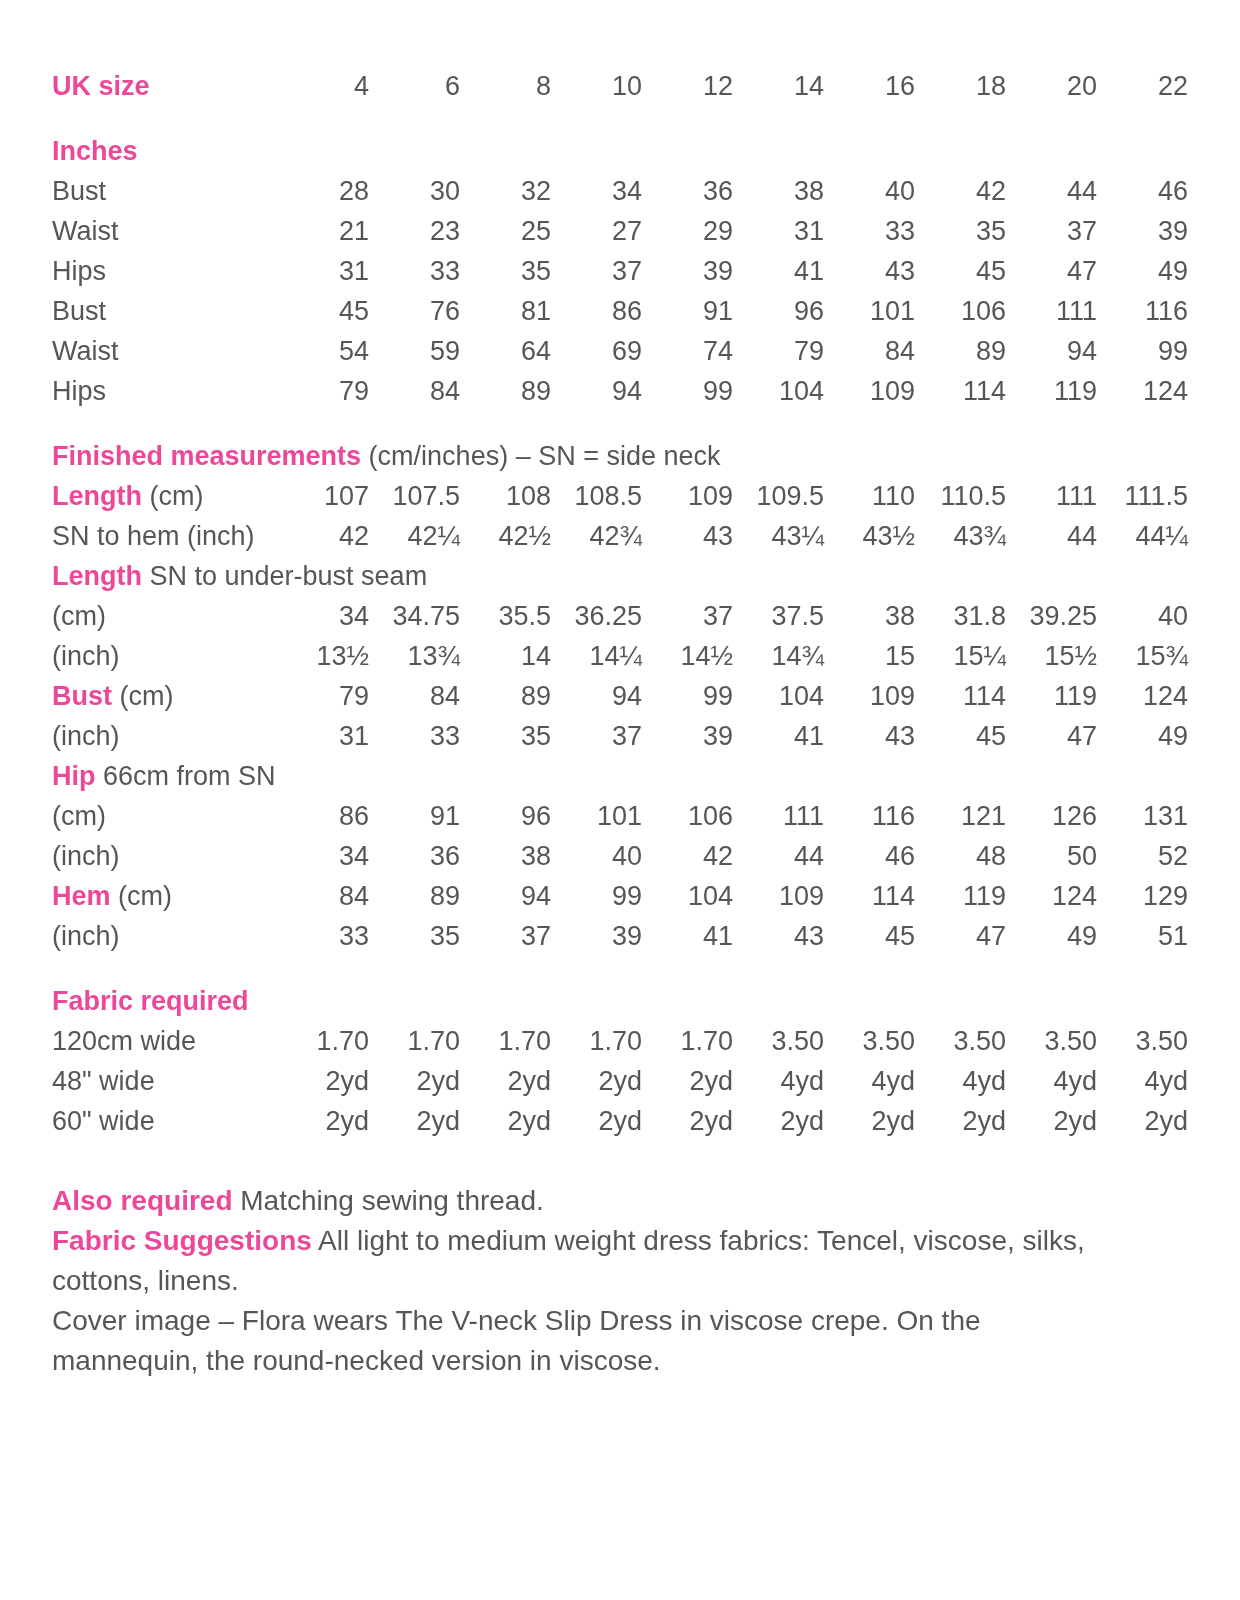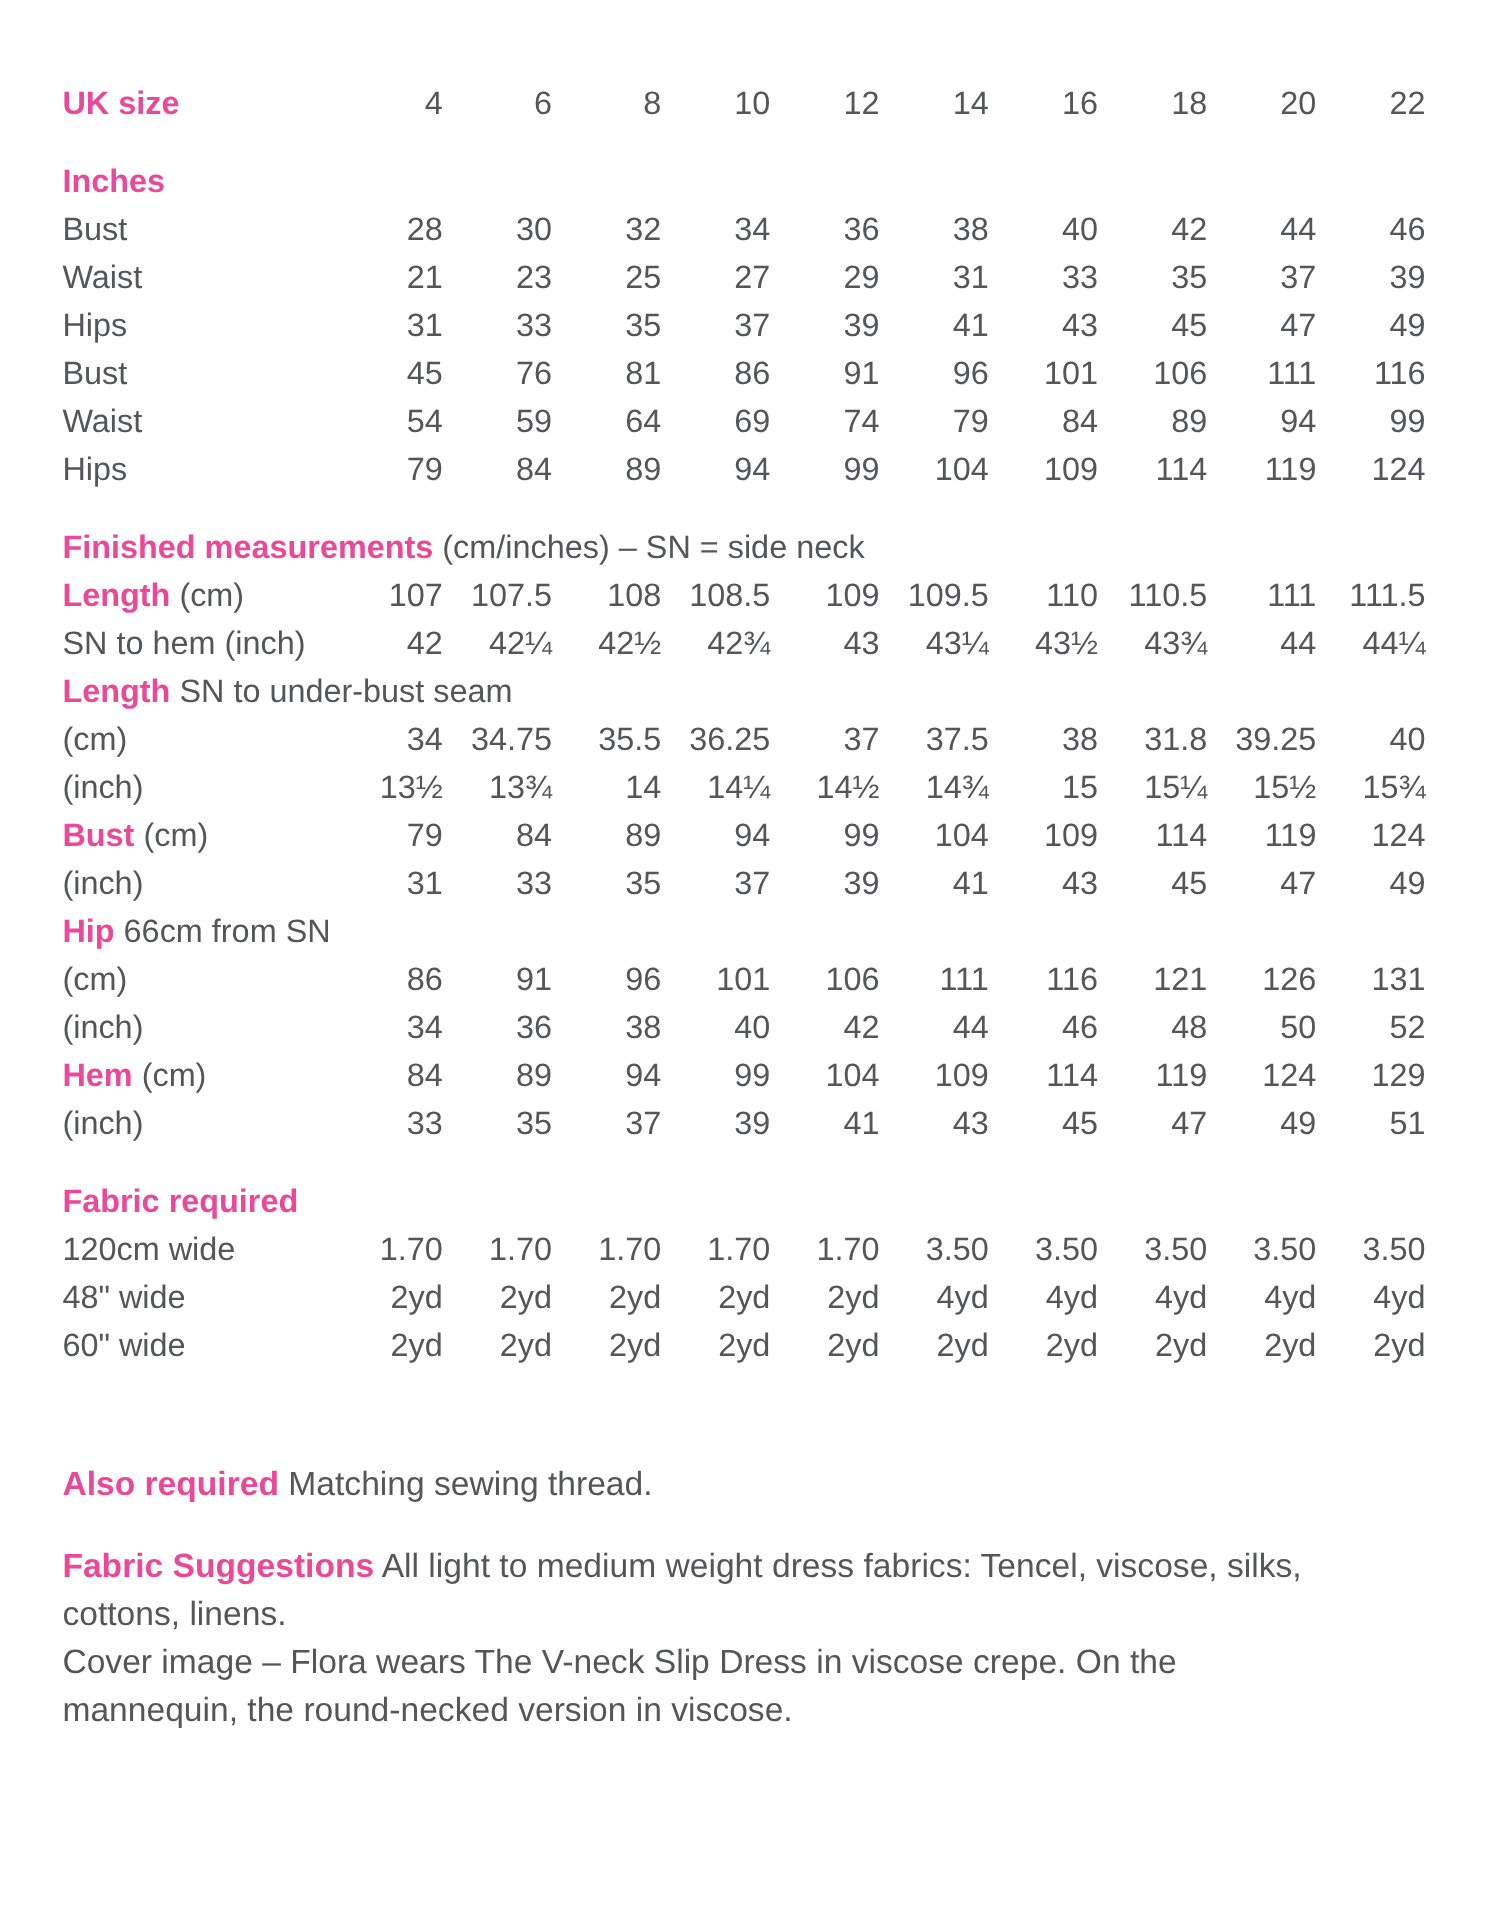--- a/index.html
+++ b/index.html
@@ -24,22 +24,22 @@
     vertical-align:baseline;
     white-space:nowrap;
   }
   td.label{text-align:left;}
   td.val{text-align:right;}
   tr.gap td{padding-top:25px;margin-left:36px;}
   col.c-label{width:226px;}
   col.c-val{width:91px;}
   .notes{font-size:28px;line-height:40px;}
   .note{margin:0;}
-  .note-also{margin-top:76px;}
-  .note-fabric{margin-top:28px;}
+  .note-also{margin-top:40px;}
+  .note-fabric{}
   .note-cover{margin-top:0;}
 </style>
 </head>
 <body>
 
 <div class="page">
 
   <table class="size-chart">
     <colgroup>
       <col class="c-label">

